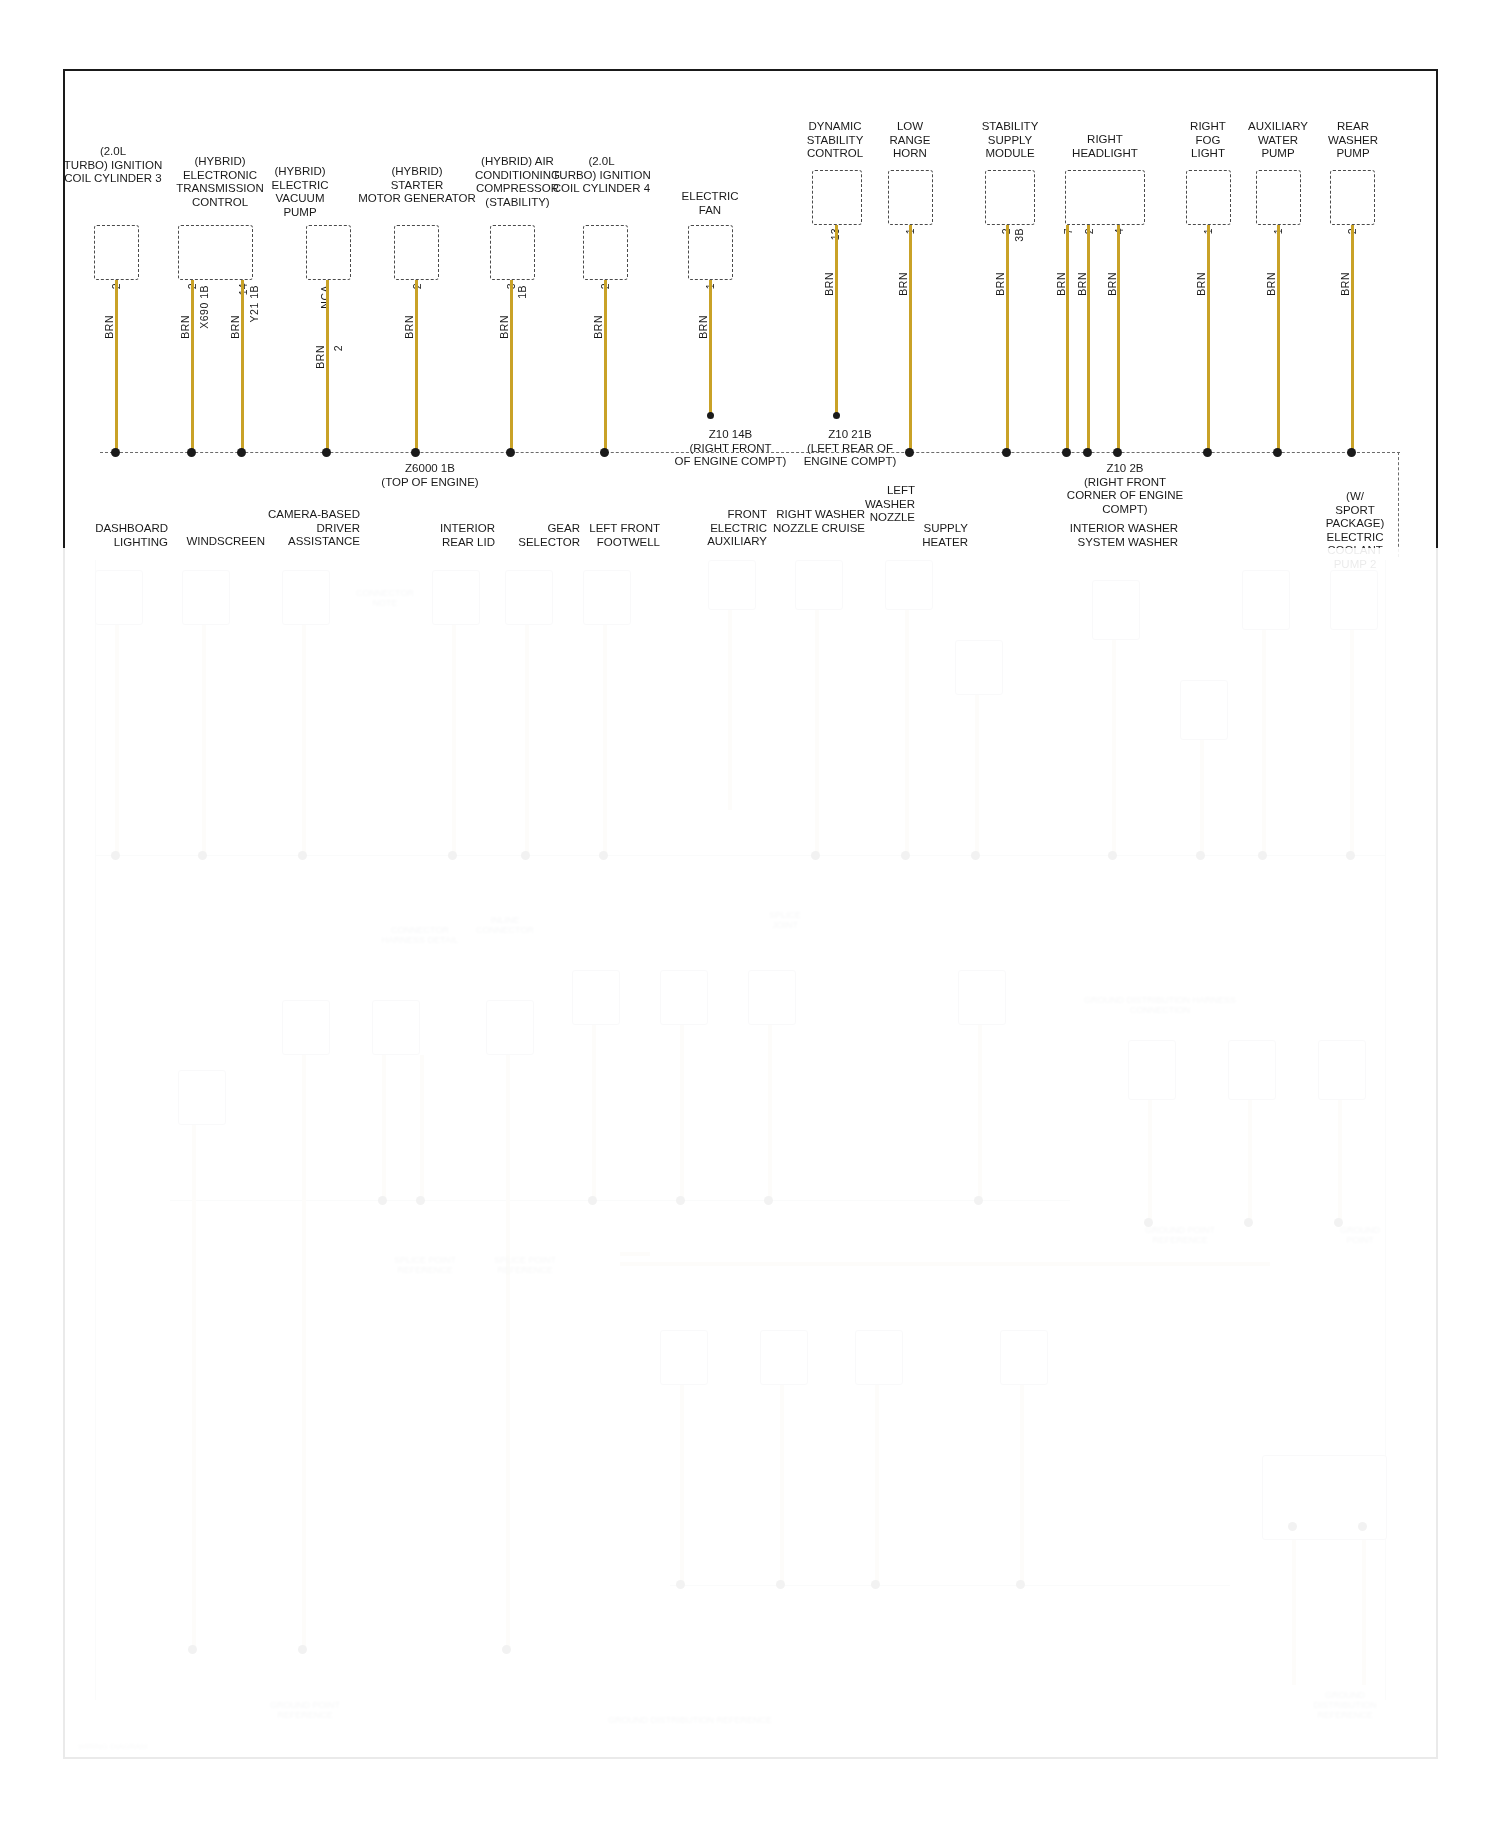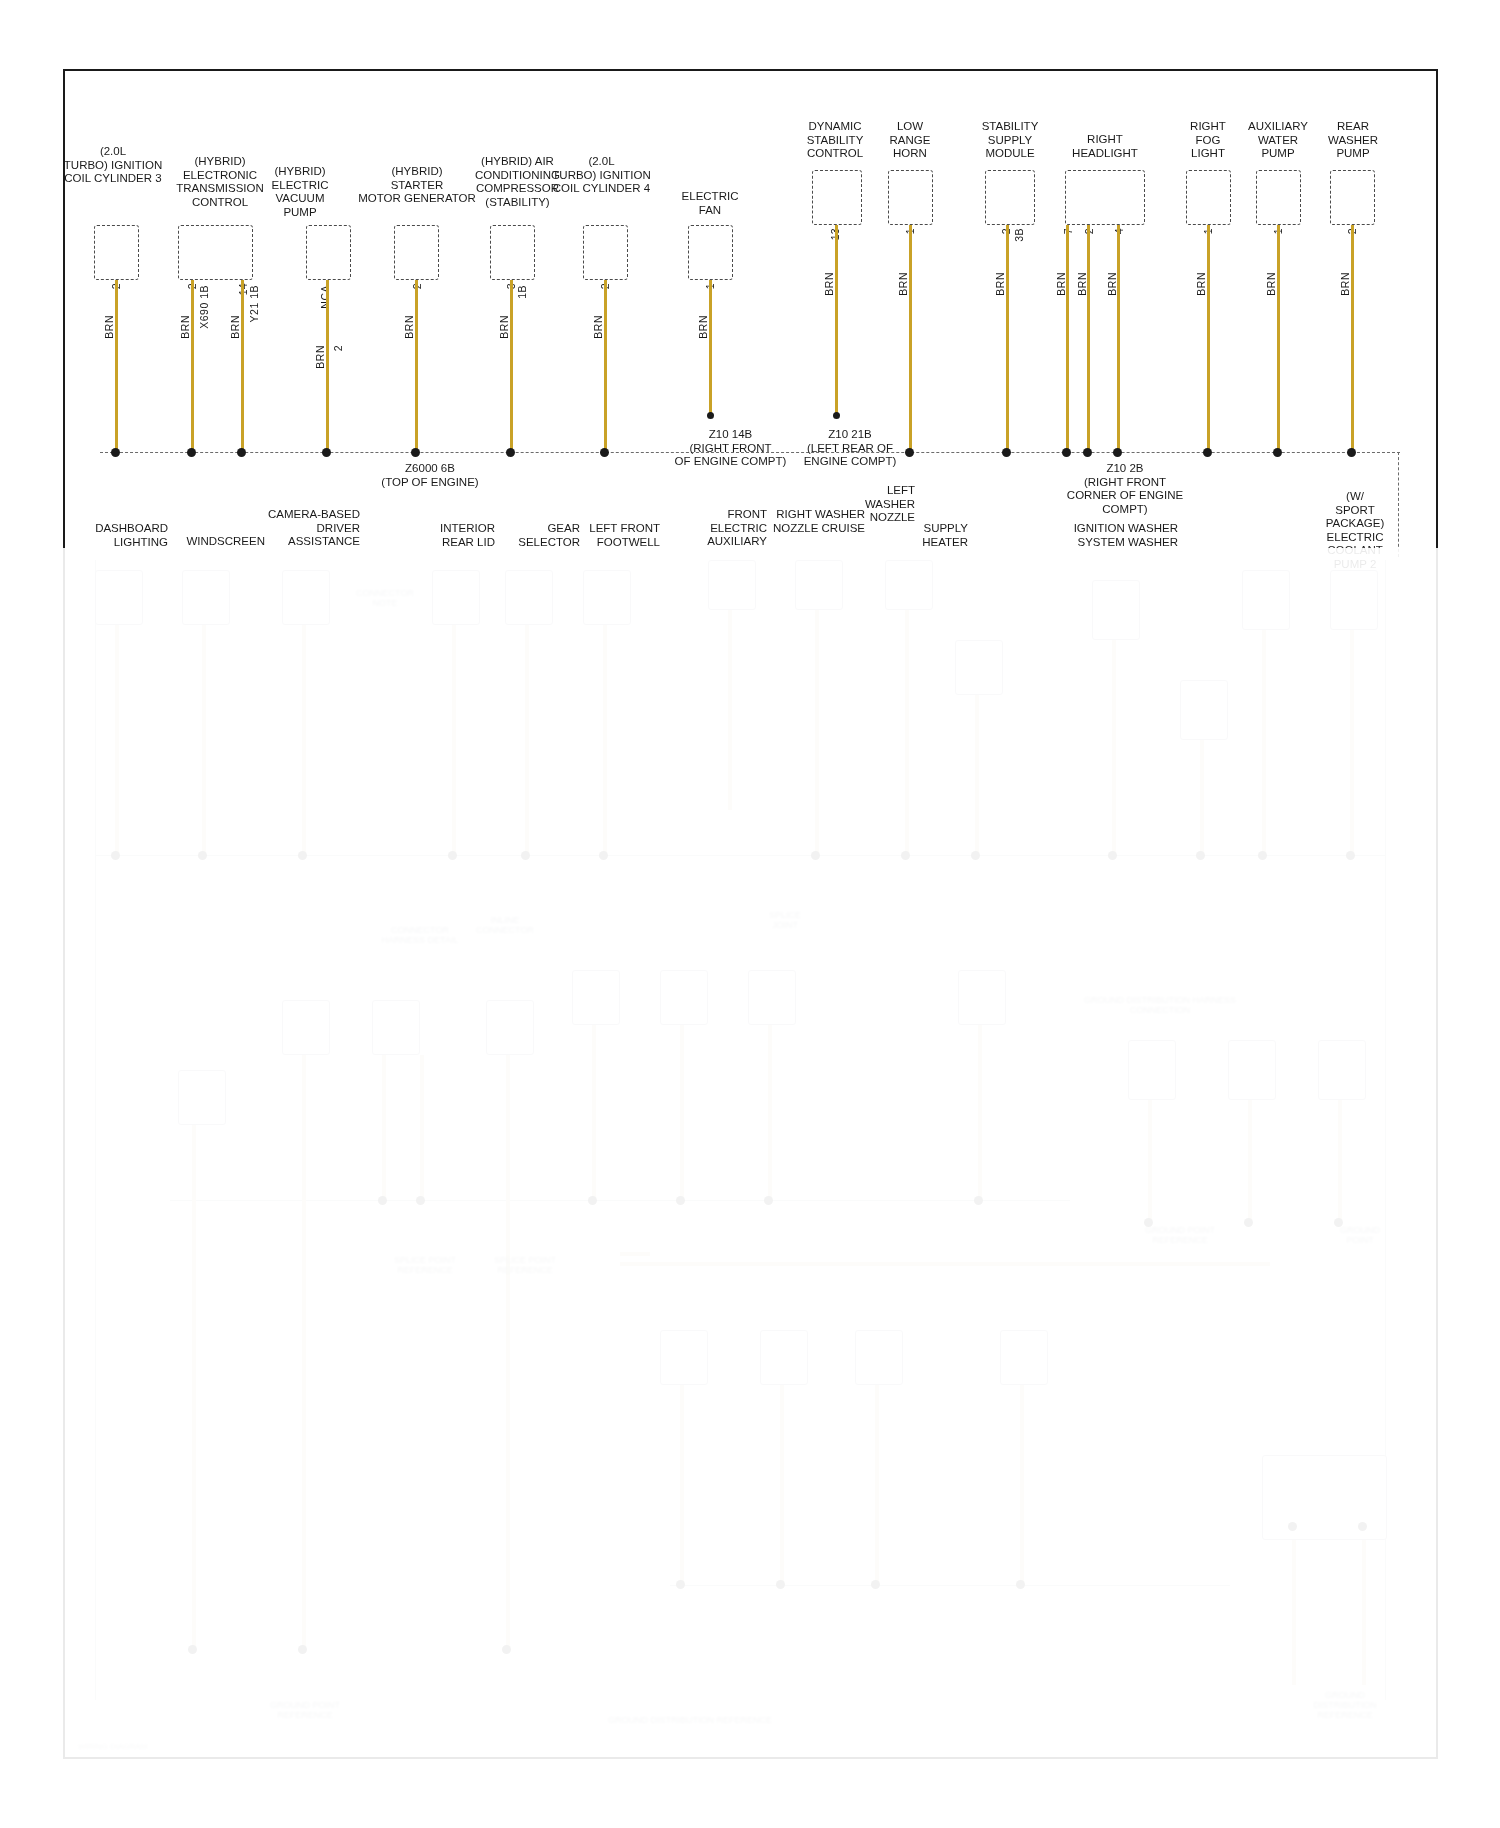--- a/index.html
+++ b/index.html
@@ -255,21 +255,21 @@
 
   <div class="comp-label" style="left:544px; top:155px; width:115px;">(2.0L
 TURBO) IGNITION
 COIL CYLINDER 4</div>
   <div class="comp-box" style="left:583px; top:225px; width:45px; height:55px;"></div>
   <div class="pin-num" style="left:599px; top:283px;">2</div>
   <div class="wire" style="left:604px; top:280px; height:172px;"></div>
   <div class="wire-label" style="left:592px; top:315px;">BRN</div>
   <div class="gnd-dot" style="left:600px; top:448px;"></div>
 
-  <div class="gnd-note" style="left:350px; top:462px; width:160px;">Z6000 6B
+  <div class="gnd-note" style="left:350px; top:462px; width:160px;">Z6000 1B
 (TOP OF ENGINE)</div>
 
   <div class="comp-label" style="left:655px; top:190px; width:110px;">ELECTRIC
 FAN</div>
   <div class="comp-box" style="left:688px; top:225px; width:45px; height:55px;"></div>
   <div class="pin-num" style="left:704px; top:283px;">1</div>
   <div class="wire" style="left:709px; top:280px; height:135px;"></div>
   <div class="wire-label" style="left:697px; top:315px;">BRN</div>
   <div class="gnd-dot small" style="left:707px; top:412px;"></div>
   <div class="gnd-note" style="left:648px; top:428px; width:165px;">Z10 14B
@@ -379,21 +379,21 @@
   <div class="low-label" style="left:692px; top:508px; width:75px;">FRONT
 ELECTRIC
 AUXILIARY</div>
   <div class="low-label" style="left:755px; top:508px; width:110px;">RIGHT WASHER
 NOZZLE CRUISE</div>
   <div class="low-label" style="left:845px; top:484px; width:70px;">LEFT
 WASHER
 NOZZLE</div>
   <div class="low-label" style="left:888px; top:522px; width:80px;">SUPPLY
 HEATER</div>
-  <div class="low-label" style="left:1018px; top:522px; width:160px;">IGNITION WASHER
+  <div class="low-label" style="left:1018px; top:522px; width:160px;">INTERIOR WASHER
 SYSTEM WASHER</div>
 
   <div class="lbox" style="left:95px; top:570px; width:48px; height:55px;"></div>
   <div class="lwire" style="left:115px; top:625px; height:230px;"></div>
   <div class="ldot" style="left:111px; top:851px;"></div>
 
   <div class="lbox" style="left:182px; top:570px; width:48px; height:55px;"></div>
   <div class="lwire" style="left:202px; top:625px; height:230px;"></div>
   <div class="ldot" style="left:198px; top:851px;"></div>
 

